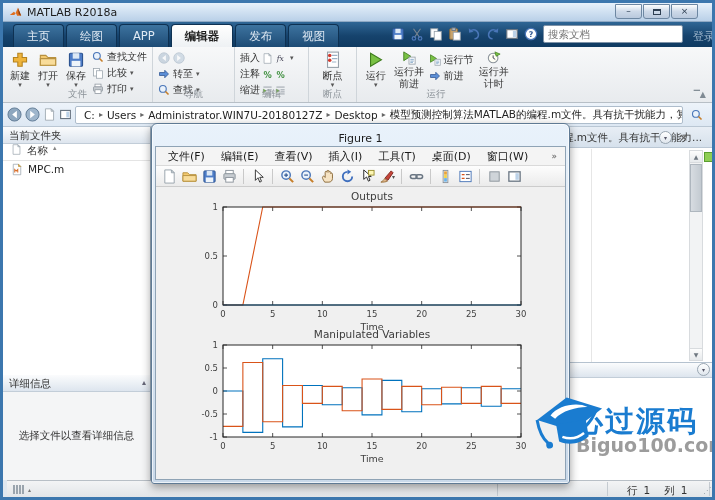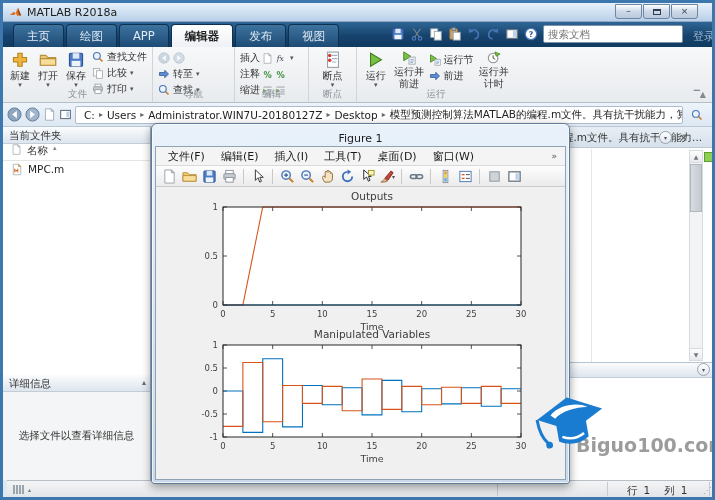--- a/index.html
+++ b/index.html
@@ -637,20 +637,21 @@
           </div>
         <div class="fbtn">
             <span>×</span>
           </div>
       </div>
     </div>
     <div class="figclient">
       <div class="figmenu">
         <span class="mi">文件(F)</span>
         <span class="mi">编辑(E)</span>
+        <span class="mi">查看(V)</span>
         <span class="mi">插入(I)</span>
         <span class="mi">工具(T)</span>
         <span class="mi">桌面(D)</span>
         <span class="mi">窗口(W)</span>
         <span class="pin">»</span>
       </div>
       <div class="figtools">
         <div class="ti">
             <svg width="15" height="15">
               <use href="#sy-page"></use>
@@ -826,15 +827,16 @@
   <svg class="wm-cap" width="74" height="74" viewBox="0 0 74 74">
     <g transform="rotate(-10 37 37)">
       <path d="M37 6 L70 23 L37 40 L4 23 Z" fill="#1a7cd0"></path>
       <path d="M18 21 C27 12,47 12,56 19 C47 17,30 18,22 25 Z" fill="#ffffff"></path>
       <path d="M22 31 L52 31 L52 48 C43 54,31 54,22 48 Z" fill="#1a7cd0"></path>
       <path d="M26 44 C33 48,41 48,48 44" fill="none" stroke="#ffffff" stroke-width="2.4"></path>
       <path d="M4 23 C4 35,6 42,11 48" fill="none" stroke="#1a7cd0" stroke-width="3"></path>
       <circle cx="12" cy="50" r="3.4" fill="#1a7cd0"></circle>
     </g>
   </svg>
+  <div class="wm-cn">必过源码</div>
   <div class="wm-en">Biguo100.com</div>
 
 </div>
 
 </body></html>

